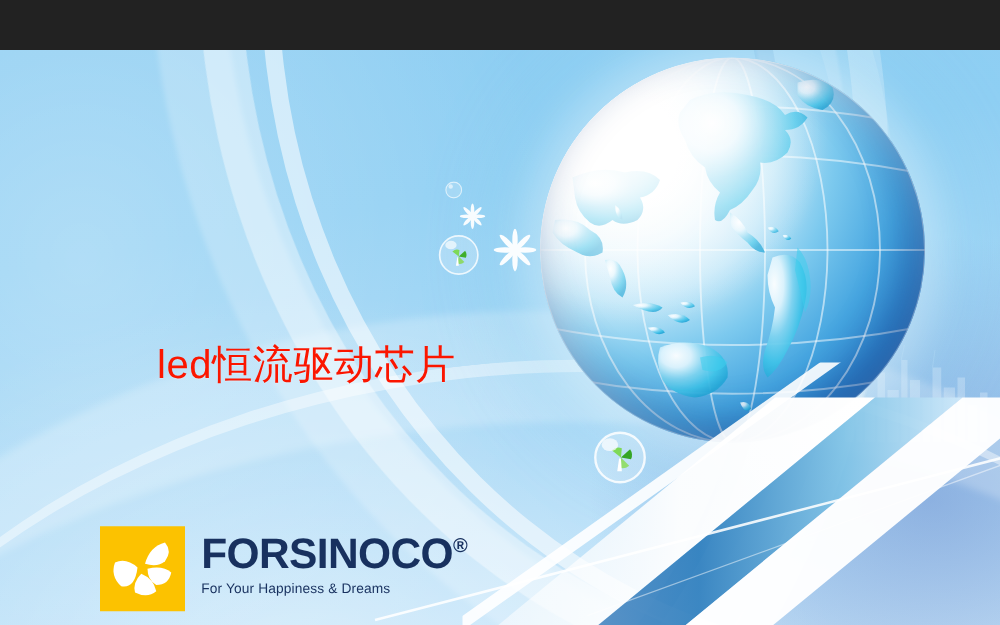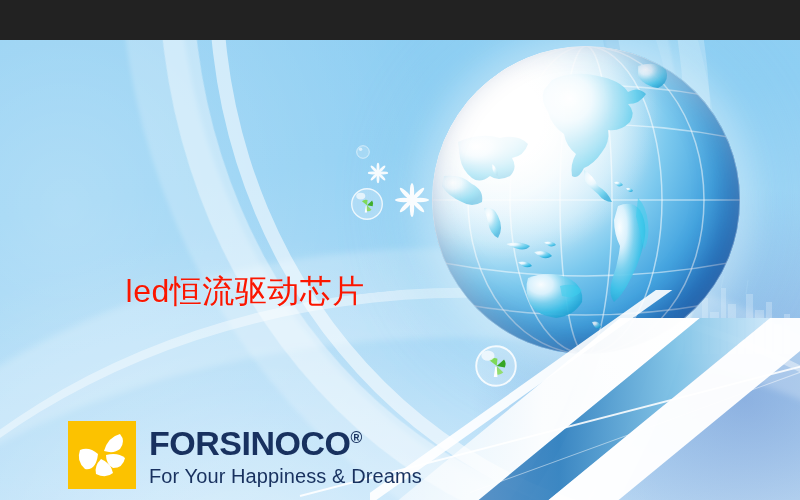--- a/index.html
+++ b/index.html
@@ -148,21 +148,21 @@
     line-height:1.92;
     letter-spacing:.5px;
     white-space:pre;
     text-shadow:0 1px 0 rgba(255,255,255,.22);
   }
   #headline .l2{ padding-left:12px; display:block; }
 
   
   #logo{
     position:absolute;
-    left:68px; top:381px;
+    left:80px; top:381px;
     display:flex; align-items:flex-start; gap:13px;
   }
   #logo-mark{
     width:68px; height:68px;
     background:#fcc200;
     flex:0 0 auto;
     position:relative;
   }
   #logo-mark svg{ position:absolute; inset:0; }
   #logo-text{ padding-top:5px; }
@@ -170,21 +170,21 @@
     color:#18315f;
     font-size:34px;
     font-weight:bold;
     letter-spacing:-.5px;
     line-height:1;
     white-space:nowrap;
   }
   #brand .reg{ font-size:16px; vertical-align:super; letter-spacing:0; }
   #tagline{
     color:#18315f;
-    font-size:20px;
+    font-size:11px;
     letter-spacing:.1px;
     margin-top:5px;
     white-space:nowrap;
   }
 </style>
 </head>
 <body>
 
 <div id="banner">
 

